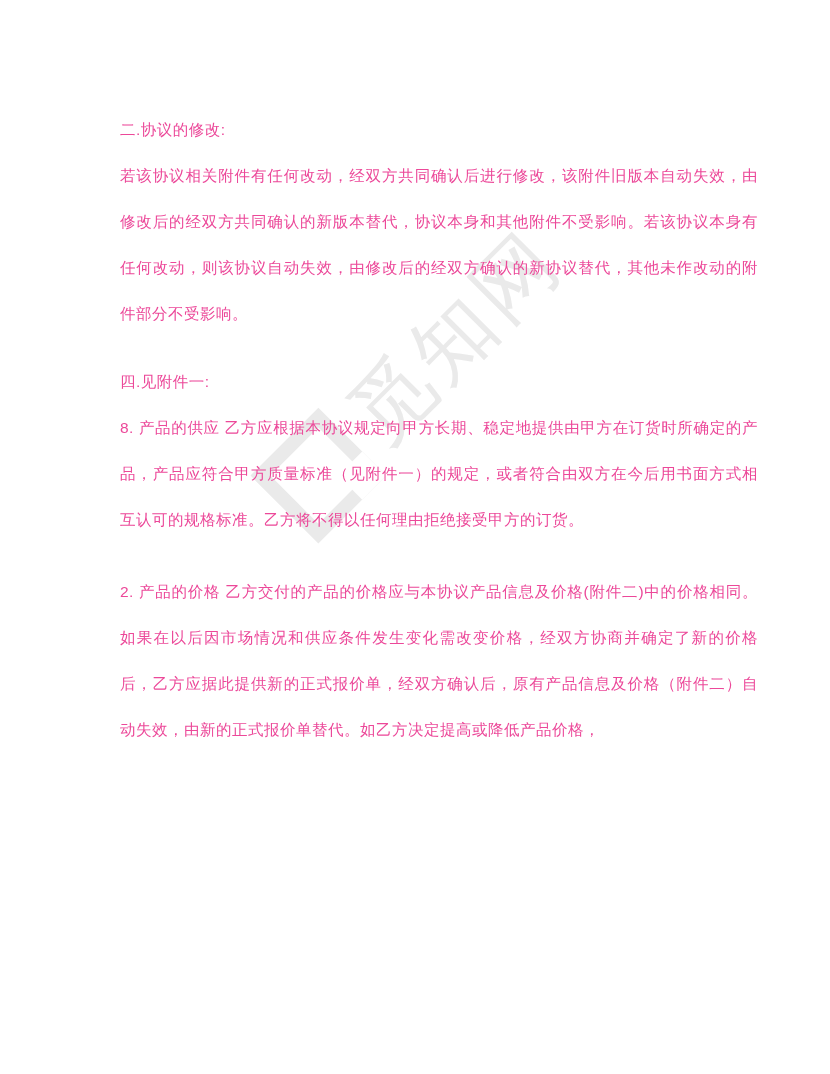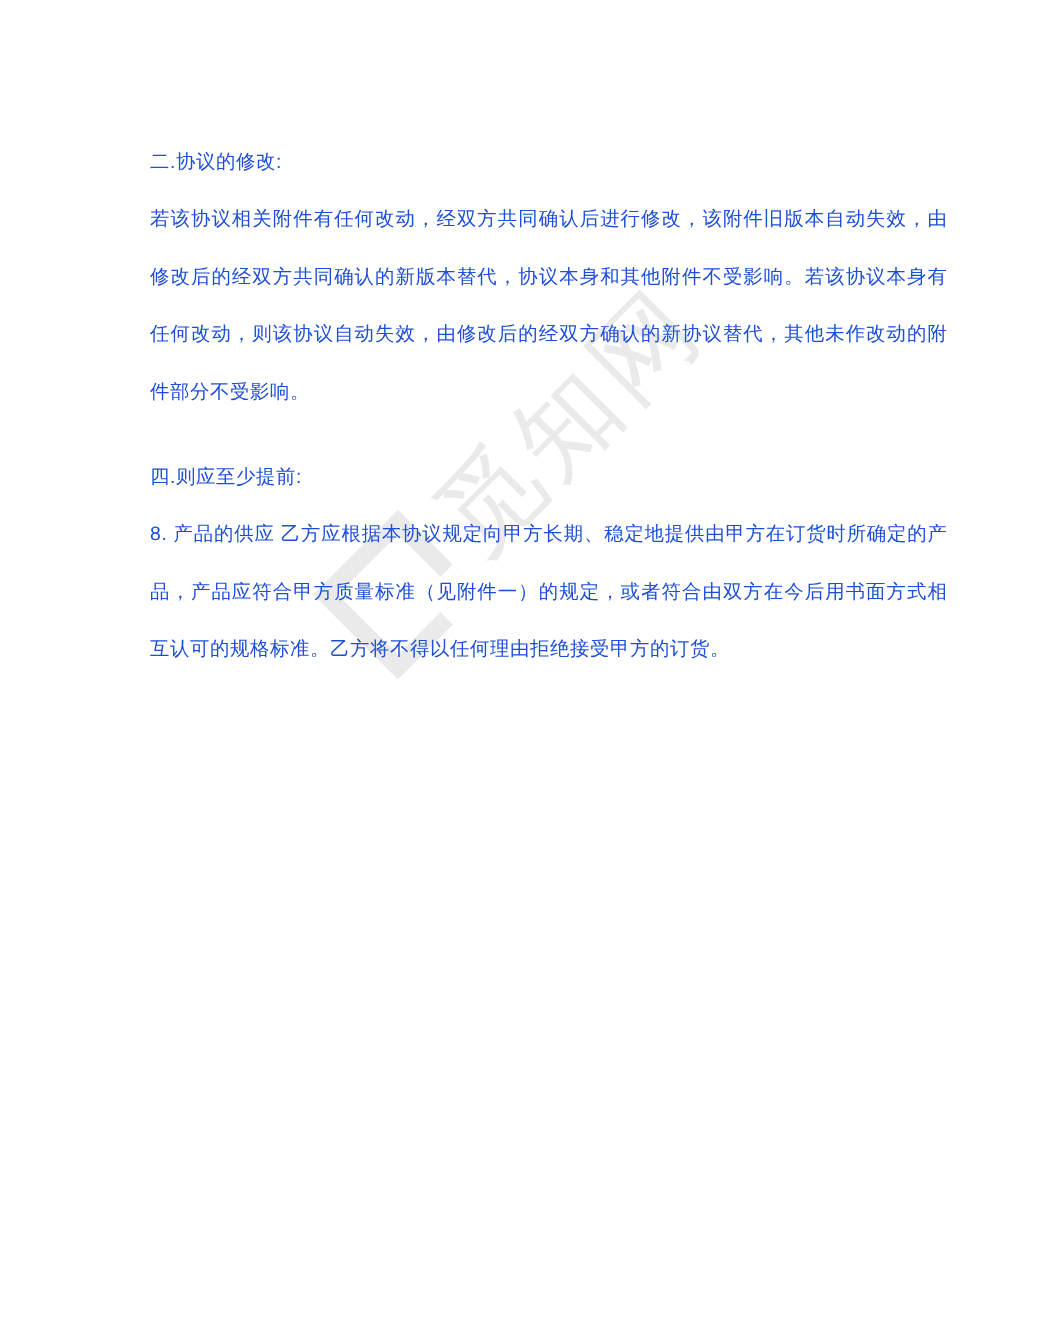--- a/index.html
+++ b/index.html
@@ -53,21 +53,21 @@
     font-size: 80px;
     letter-spacing: 6px;
     font-weight: 400;
     white-space: nowrap;
   }
   
   .content {
     position: relative;
     z-index: 1;
     padding: 107px 72px 0 120px;
-    color: #1d4ed8;
+    color: #ec4899;
   }
   .doc-section {
     margin: 0 0 22px 0;
   }
   .heading {
     font-size: 15.5px;
     font-weight: 400;
     line-height: 46px;
     margin: 0;
     letter-spacing: 0.5px;
@@ -95,18 +95,19 @@
 
   <div class="content">
 
     <section class="doc-section">
       <h2 class="heading">二.协议的修改:</h2>
       <p class="para">若该协议相关附件有任何改动，经双方共同确认后进行修改，该附件旧版本自动失效，由修改后的经双方共同确认的新版本替代，协议本身和其他附件不受影响。若该协议本身有任何改动，则该协议自动失效，由修改后的经双方确认的新协议替代，其他未作改动的附件部分不受影响。</p>
     </section>
 
 
     <section class="doc-section">
-      <h2 class="heading">四.则应至少提前:</h2>
+      <h2 class="heading">四.见附件一:</h2>
       <p class="para">8. 产品的供应 乙方应根据本协议规定向甲方长期、稳定地提供由甲方在订货时所确定的产品，产品应符合甲方质量标准（见附件一）的规定，或者符合由双方在今后用书面方式相互认可的规格标准。乙方将不得以任何理由拒绝接受甲方的订货。</p>
+      <p class="para">2. 产品的价格 乙方交付的产品的价格应与本协议产品信息及价格(附件二)中的价格相同。如果在以后因市场情况和供应条件发生变化需改变价格，经双方协商并确定了新的价格后，乙方应据此提供新的正式报价单，经双方确认后，原有产品信息及价格（附件二）自动失效，由新的正式报价单替代。如乙方决定提高或降低产品价格，</p>
     </section>
 
   </div>
 </div>
 
 </body></html>

